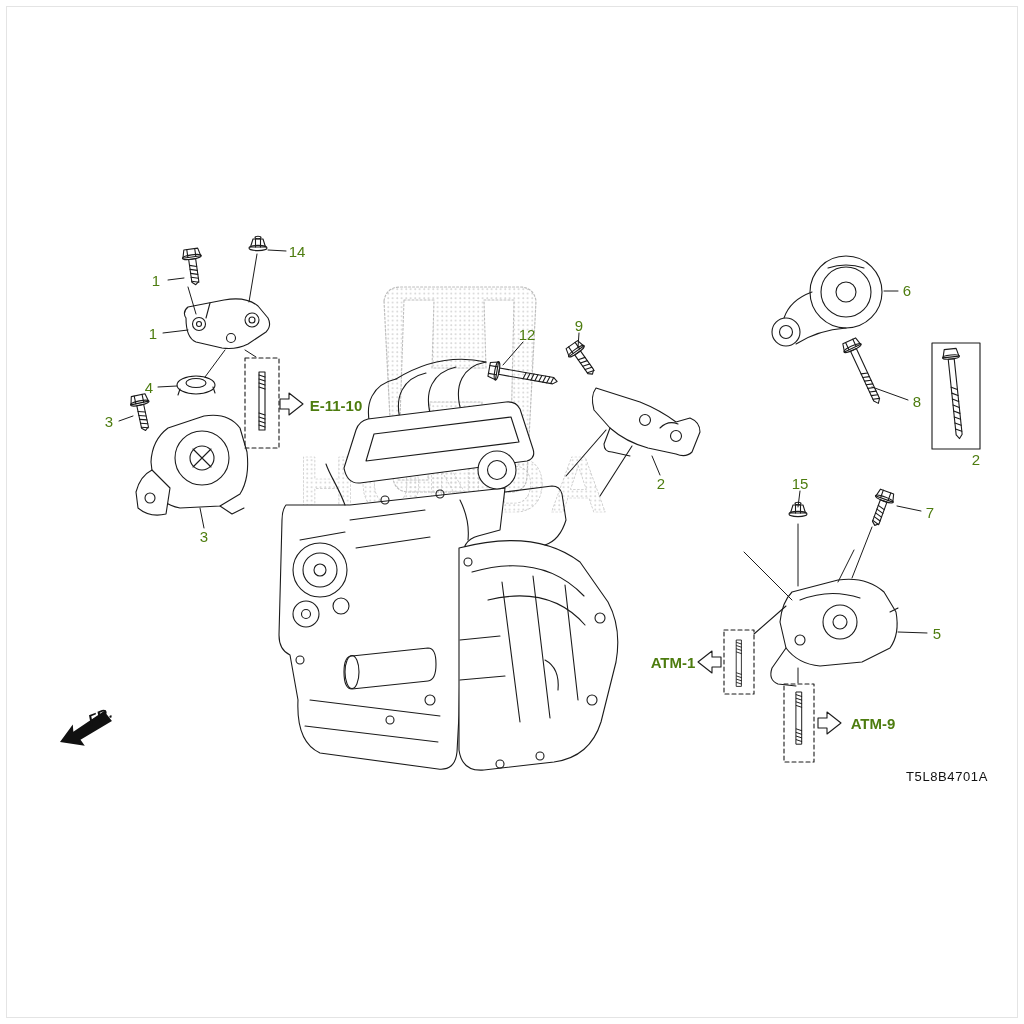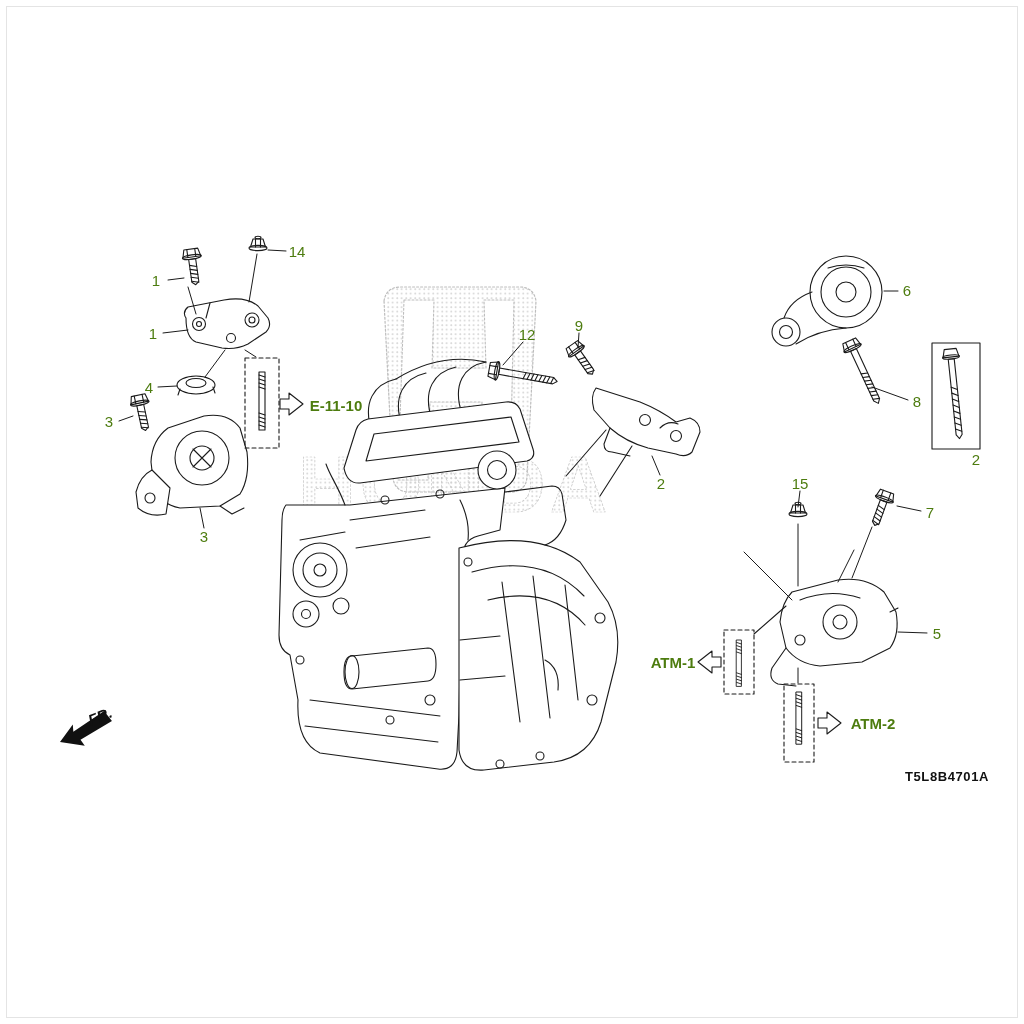--- a/index.html
+++ b/index.html
@@ -5,21 +5,21 @@
   html,body{margin:0;padding:0;background:#fff;}
   #stage{position:relative;width:1024px;height:1024px;background:#fff;
          font-family:"Liberation Sans",sans-serif;color:#111;overflow:hidden;}
   .frame{position:absolute;inset:6px;border:1px solid #e4e4e4;pointer-events:none;}
   svg{position:absolute;left:0;top:0;}
   .plabel{position:absolute;transform:translate(-50%,-50%);font-size:15px;color:#4d7c0f;
           white-space:nowrap;line-height:1;}
   .ref{font-weight:bold;text-align:right;}
   .fr{position:absolute;font-weight:bold;font-style:italic;font-size:15px;
       transform:translate(-50%,-50%) rotate(-22deg);}
-  .code{position:absolute;transform:translate(-50%,-50%);font-weight:bold;
+  .code{position:absolute;transform:translate(-50%,-50%);font-weight:normal;
         font-size:13px;letter-spacing:.6px;}
 </style>
 </head>
 <body>
 
 <div id="stage">
   <div class="frame"></div>
 
   <svg width="1024" height="1024" viewBox="0 0 1024 1024">
     <defs>
@@ -254,17 +254,17 @@
   <span class="plabel" style="left:579px;top:325px">9</span>
   <span class="plabel" style="left:156px;top:280px">1</span>
   <span class="plabel" style="left:109px;top:421px">3</span>
   <span class="plabel" style="left:527px;top:334px">12</span>
   <span class="plabel" style="left:800px;top:483px">15</span>
   <span class="plabel" style="left:297px;top:251px">14</span>
   <span class="plabel" style="left:976px;top:459px">2</span>
 
   <span class="plabel ref" style="left:336px;top:405px">E-11-10</span>
   <span class="plabel ref" style="left:673px;top:662px">ATM-1</span>
-  <span class="plabel ref" style="left:873px;top:723px">ATM-2</span>
+  <span class="plabel ref" style="left:873px;top:723px">ATM-9</span>
 
   <span class="fr" style="left:100px;top:716px">FR.</span>
   <span class="code" style="left:947px;top:776px">T5L8B4701A</span>
 </div>
 
 </body></html>

